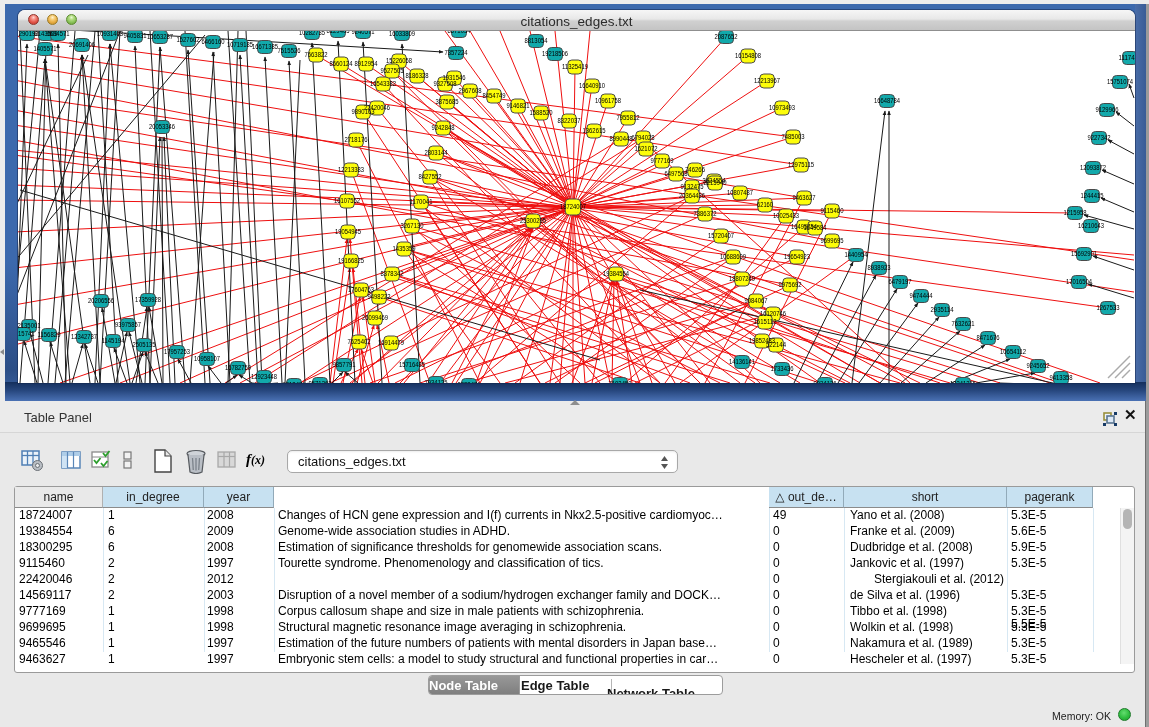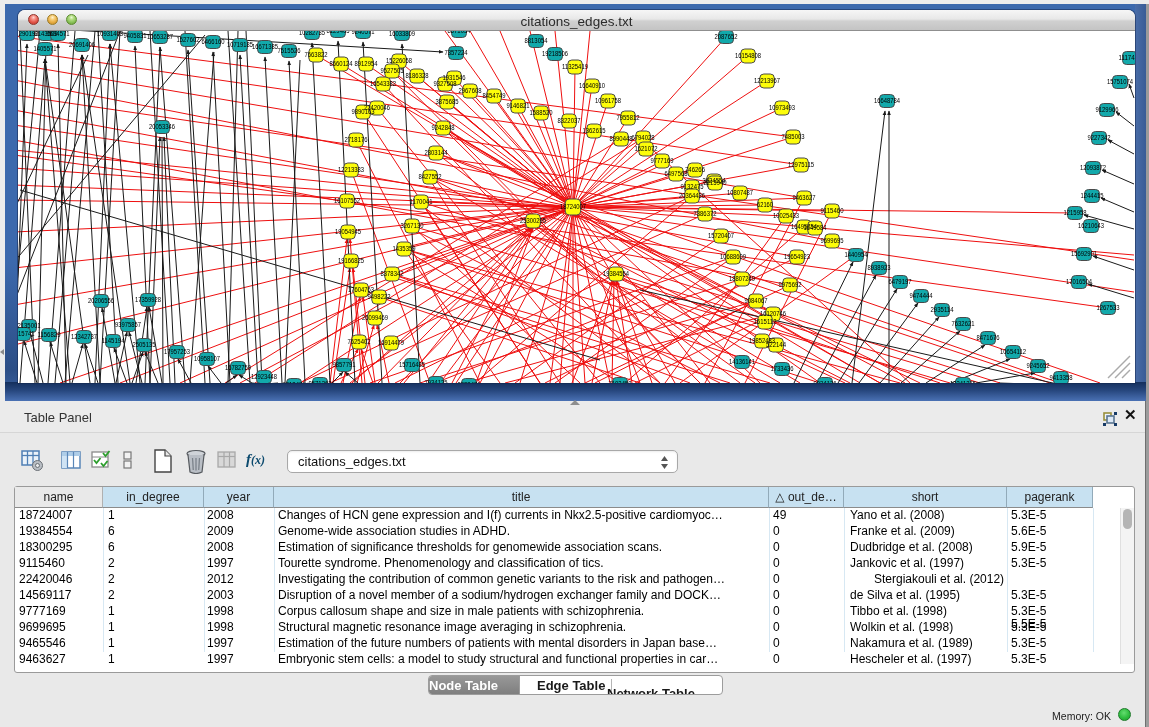--- a/index.html
+++ b/index.html
@@ -710,36 +710,35 @@
         <line x1="8.5" y1="9" x2="9.3" y2="21" stroke="#7c838b" stroke-width="1.3"></line>
         <line x1="12" y1="9" x2="12" y2="21.5" stroke="#7c838b" stroke-width="1.3"></line>
         <line x1="15.5" y1="9" x2="14.7" y2="21" stroke="#7c838b" stroke-width="1.3"></line>
       </svg>
       <svg class="ticon" style="left:216px;" width="22" height="23" viewBox="0 0 22 23">
         <rect x="2" y="3" width="17" height="15" fill="#d8d8d8" stroke="#a8a8a8" stroke-width="1.3"></rect>
         <line x1="2" y1="7.5" x2="19" y2="7.5" stroke="#a8a8a8" stroke-width="1.2"></line>
         <line x1="8" y1="3" x2="8" y2="18" stroke="#a8a8a8" stroke-width="1.2"></line>
         <line x1="13.5" y1="3" x2="13.5" y2="18" stroke="#a8a8a8" stroke-width="1.2"></line>
       </svg>
-      <div class="ticon" style="left:246px;top:18px;font-size:15px;font-style:italic;font-family:'Liberation Serif',serif;color:#0c4a6e;font-weight:700;">f<span style="font-size:12px;">(x)</span></div>
+      <div class="ticon" style="left:246px;top:18px;font-size:15px;font-style:italic;font-family:'Liberation Serif',serif;color:#000000;font-weight:700;">f<span style="font-size:12px;">(x)</span></div>
       <div id="combo">
         <span class="txt">citations_edges.txt</span>
         <svg style="position:absolute;right:8px;top:4px;" width="9" height="15" viewBox="0 0 9 15">
           <path d="M4.5 1 L8 6 L1 6 z" fill="#555"></path>
           <path d="M4.5 14 L8 9 L1 9 z" fill="#555"></path>
         </svg>
       </div>
     </div>
 
     <div id="dtable">
       <div id="dt-outer"></div>
       <div class="hcell" style="left:1px;top:1px;width:88px;background:#e9e9e9;border-right:1px solid #b0b0b0;">name</div>
       <div class="hcell" style="left:89px;top:1px;width:101px;">in_degree</div>
       <div class="hcell" style="left:190px;top:1px;width:70px;">year</div>
-      <div class="hcell" style="left:260px;top:1px;width:495px;">title</div>
       <div class="hcell" style="left:755px;top:1px;width:75px;">△ out_de…</div>
       <div class="hcell" style="left:830px;top:1px;width:163px;">short</div>
       <div class="hcell" style="left:993px;top:1px;width:86px;">pagerank</div>
 
       <div class="colsep" style="left:89px;"></div>
       <div class="colsep" style="left:190px;"></div>
       <div class="colsep" style="left:260px;"></div>
       <div class="colsep" style="left:755px;"></div>
       <div class="colsep" style="left:830px;"></div>
       <div class="colsep" style="left:993px;"></div>
@@ -782,32 +781,31 @@
 <span style="left:207px;">1997</span>
 <span style="left:278px;width:487px;" class="clip">Tourette syndrome. Phenomenology and classification of tics.</span>
 <span style="left:773px;">0</span>
 <span style="left:850px;width:153px;" class="clip">Jankovic et al. (1997)</span>
 <span style="left:1011px;">5.3E‑5</span>
 </div>
 <div class="trow" style="top:170px;">
 <span style="left:19px;">22420046</span>
 <span style="left:108px;">2</span>
 <span style="left:207px;">2012</span>
-<span style="left:278px;width:487px;" class="clip">Investigating the contribution of common genetic variants to the risk and pathogen…</span>
 <span style="left:773px;">0</span>
 <span style="left:874px;width:153px;" class="clip">Stergiakouli et al. (2012)</span>
 <span style="left:1011px;margin-top:45px;">5.5E‑5</span>
 </div>
 <div class="trow" style="top:186px;">
 <span style="left:19px;">14569117</span>
 <span style="left:108px;">2</span>
 <span style="left:207px;">2003</span>
 <span style="left:278px;width:487px;" class="clip">Disruption of a novel member of a sodium/hydrogen exchanger family and DOCK…</span>
 <span style="left:773px;">0</span>
-<span style="left:850px;width:153px;" class="clip">de Silva et al. (1995)</span>
+<span style="left:850px;width:153px;" class="clip">de Silva et al. (1996)</span>
 <span style="left:1011px;">5.3E‑5</span>
 </div>
 <div class="trow" style="top:202px;">
 <span style="left:19px;">9777169</span>
 <span style="left:108px;">1</span>
 <span style="left:207px;">1998</span>
 <span style="left:278px;width:487px;" class="clip">Corpus callosum shape and size in male patients with schizophrenia.</span>
 <span style="left:773px;">0</span>
 <span style="left:850px;width:153px;" class="clip">Tibbo et al. (1998)</span>
 <span style="left:1011px;">5.3E‑5</span>
@@ -836,21 +834,21 @@
 <span style="left:207px;">1997</span>
 <span style="left:278px;width:487px;" class="clip">Embryonic stem cells: a model to study structural and functional properties in car…</span>
 <span style="left:773px;">0</span>
 <span style="left:850px;width:153px;" class="clip">Hescheler et al. (1997)</span>
 <span style="left:1011px;">5.3E‑5</span>
 </div>
     </div>
 
     <div id="tabs">
       <div class="seg sel" style="left:0;width:91px;border-right:1px solid #9c9c9c;">Node Table</div>
-      <div class="seg" style="left:108px;width:90px;">Edge Table</div>
+      <div class="seg" style="left:92px;width:90px;">Edge Table</div>
       <div class="seg" style="left:182px;width:1px;background:#b5b5b5;height:13px;top:3px;"></div>
       <div class="seg" style="left:178px;width:112px;margin-top:8px;">Network Table</div>
     </div>
 
     <span id="memok">Memory: OK</span>
     <div id="gdot"></div>
   </div>
   <div id="caret"></div>
 </div>
 

